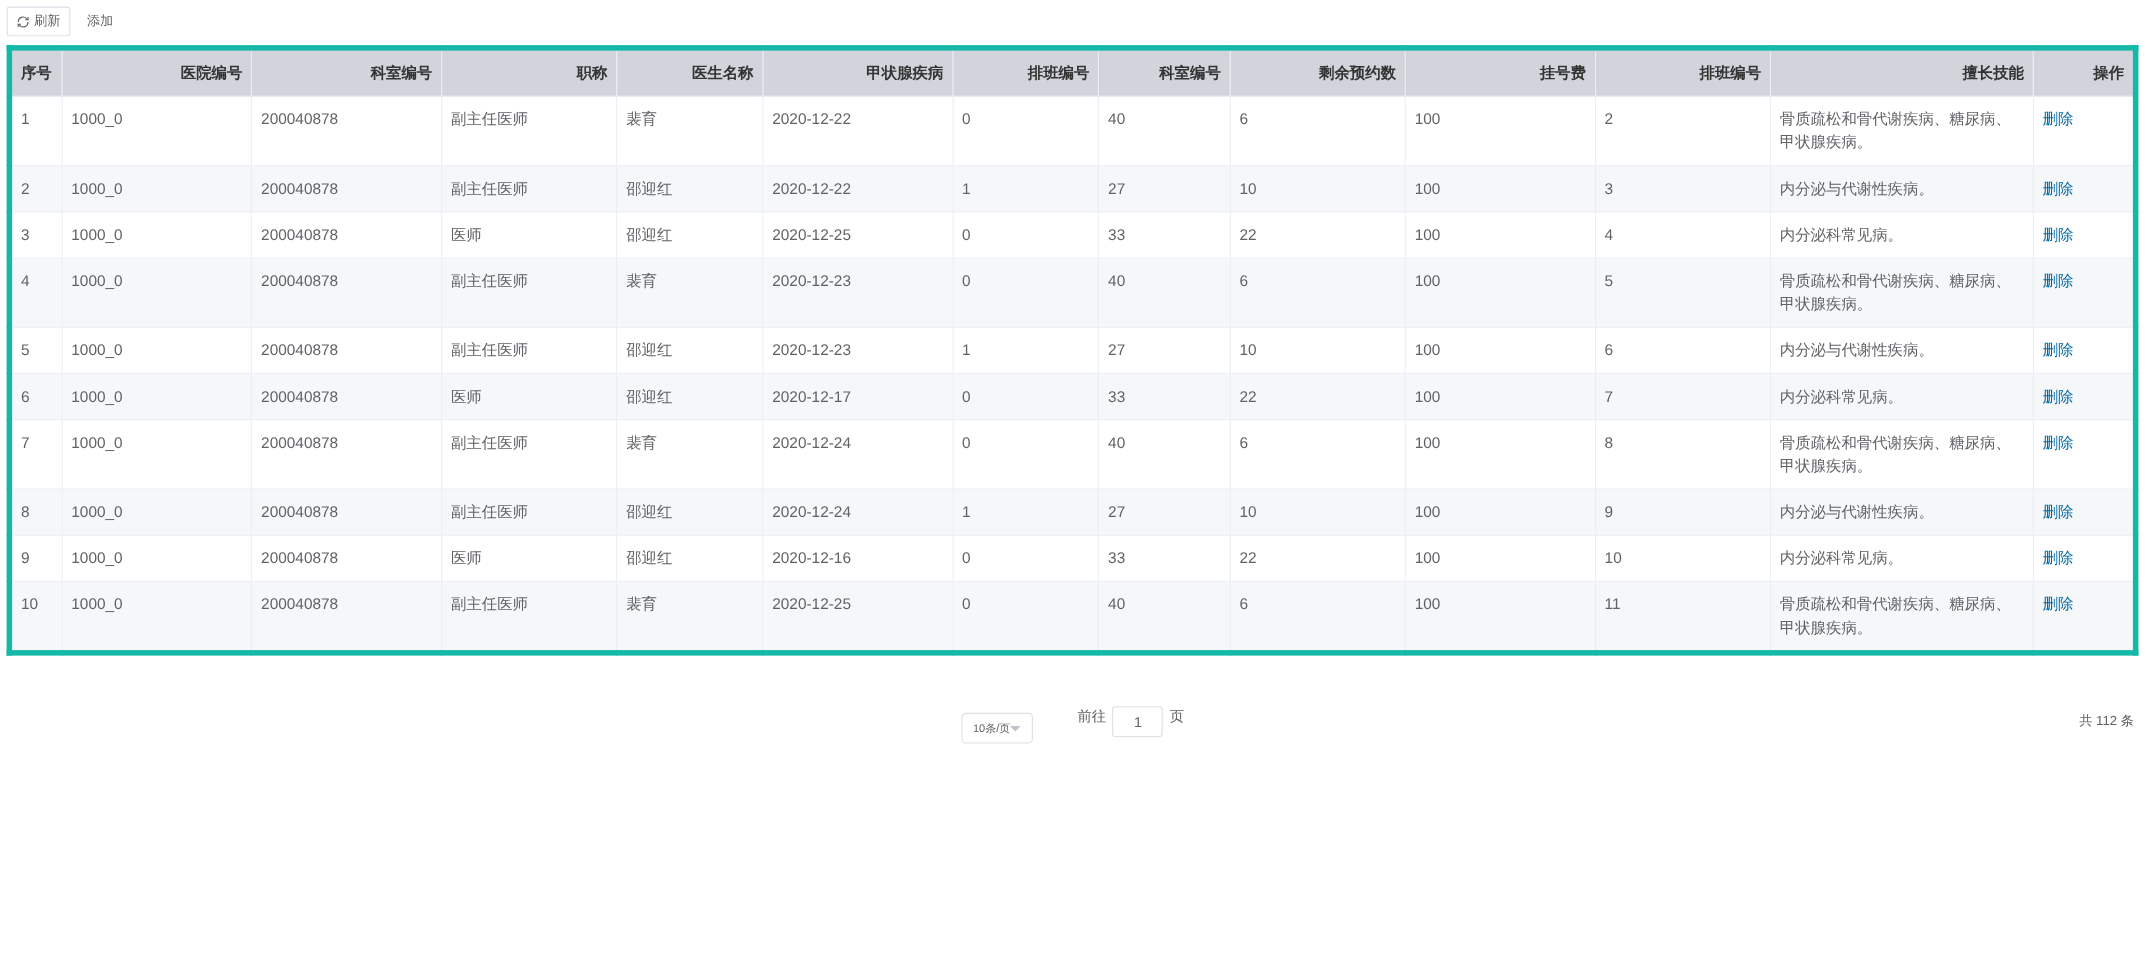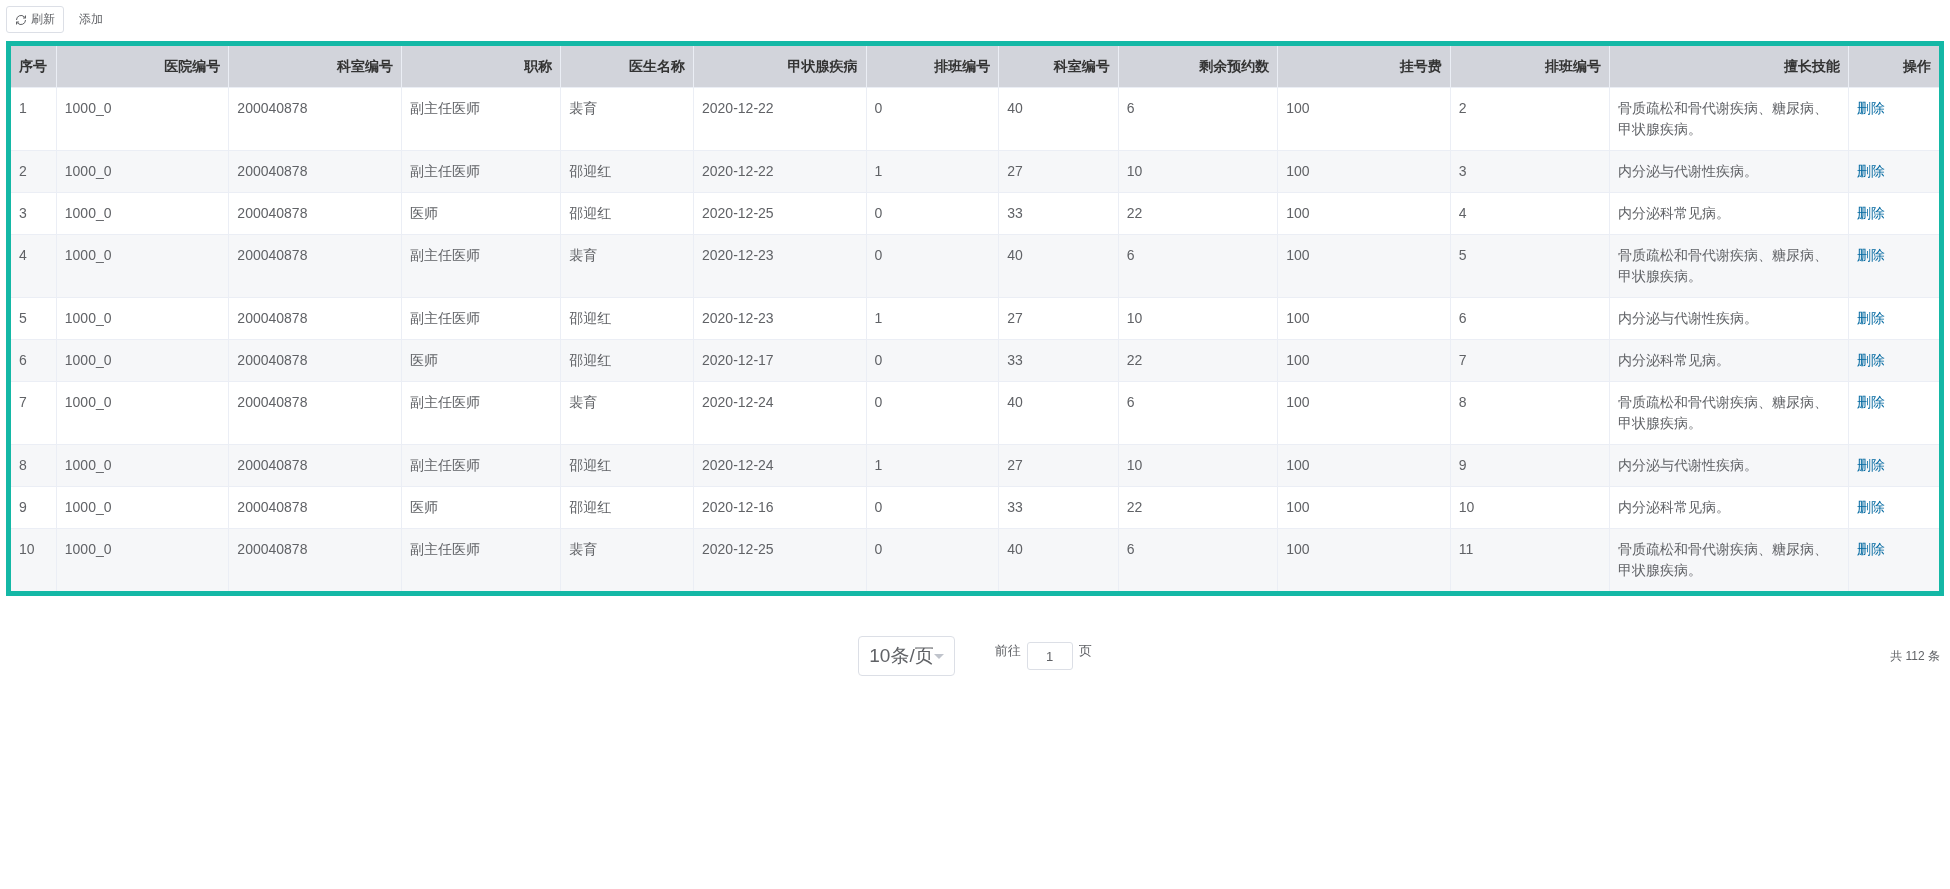--- a/index.html
+++ b/index.html
@@ -70,23 +70,24 @@
   
   .pagination-wrap {
     display: flex; justify-content: center; align-items: center;
     margin-top: 40px;
     position: relative;
   }
   .page-size-select {
     display: inline-flex; align-items: center;
     border: 1px solid #dcdfe6; border-radius: 4px;
     padding: 6px 10px; 
-    color: #606266; font-size: 19px;
+    color: #606266; font-size: 10px;
     cursor: pointer;
     margin-right: 16px;
+    margin-top: 12px;
   }
   .select-triangle {
     width: 0; height: 0;
     border-left: 5px solid transparent;
     border-right: 5px solid transparent;
     border-top: 5px solid #c0c4cc;
     display: inline-block;
   }
   .pager { display: inline-flex; align-items: center; gap: 6px; }
   .pager .pg-btn, .pager .pg-num {

